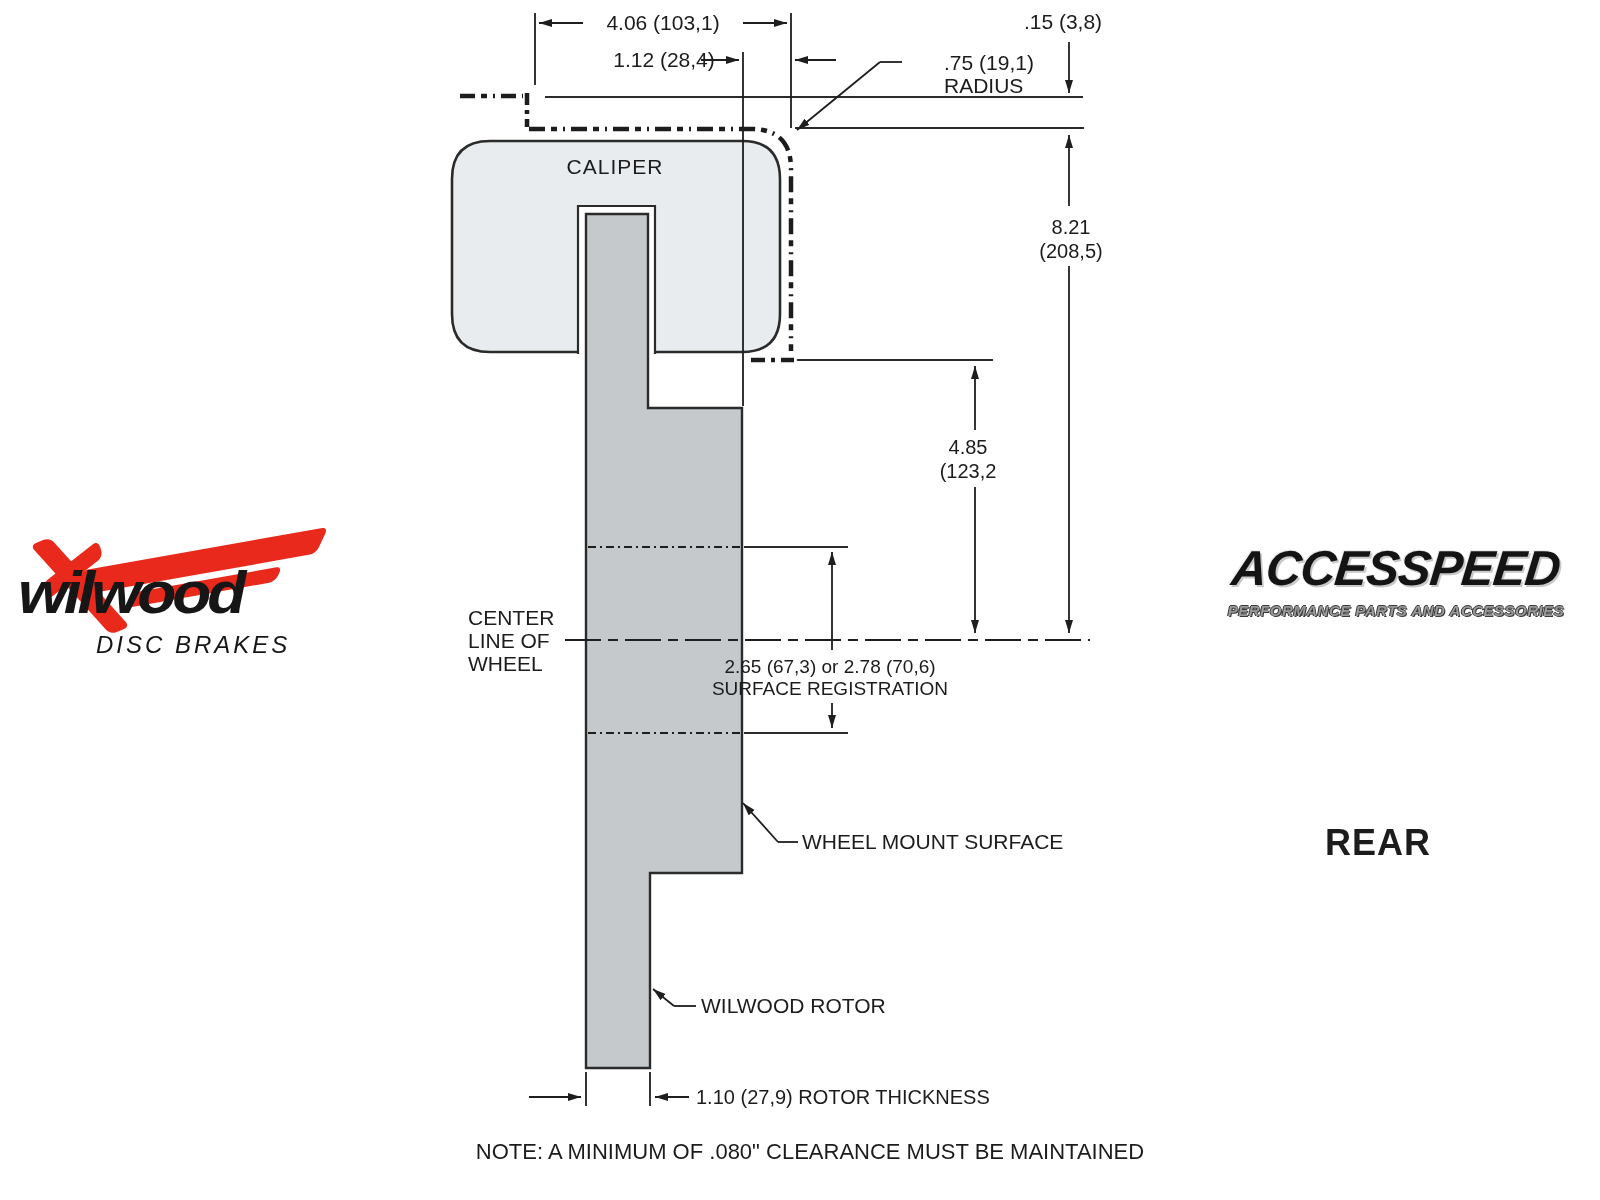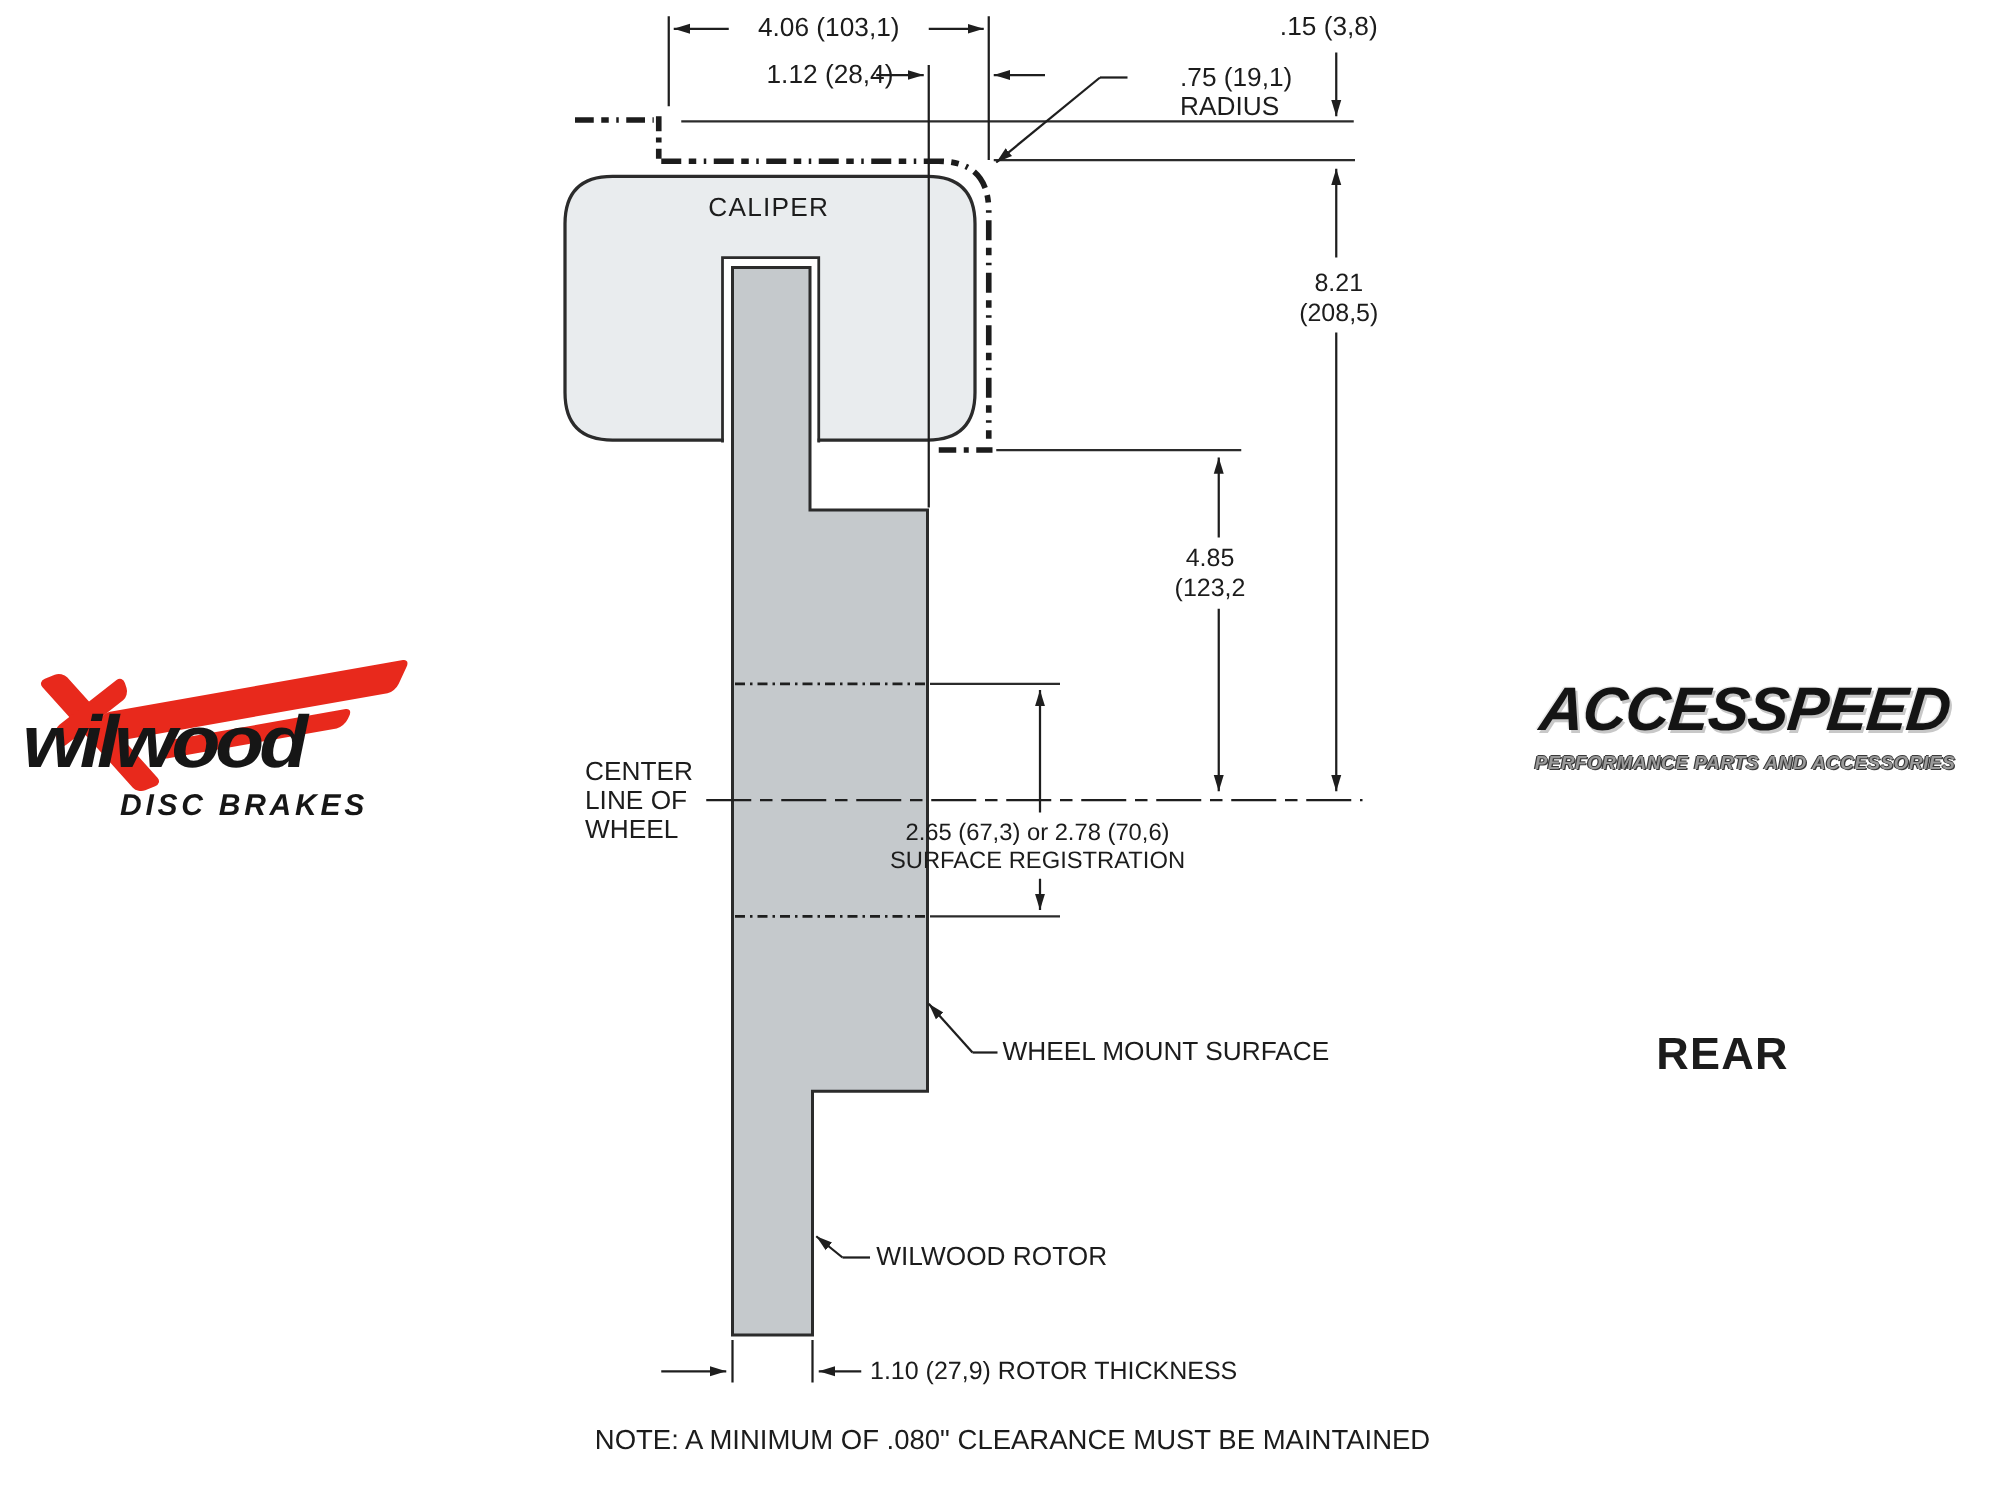--- a/index.html
+++ b/index.html
@@ -28,21 +28,21 @@
 
   
   #wilwood{position:absolute;left:12px;top:536px;width:335px;height:135px;}
   .w-sw{position:absolute;background:#e8291c;border-radius:6px;}
   .w-sw1{width:250px;height:24px;left:62px;top:14px;transform:rotate(-10deg) skewX(-35deg);}
   .w-sw2{width:120px;height:20px;left:8px;top:40px;transform:rotate(48deg) skewX(-20deg);}
   .w-sw3{width:70px;height:16px;left:26px;top:26px;transform:rotate(-38deg) skewX(-20deg);}
   .w-sw4{width:150px;height:14px;left:118px;top:44px;transform:rotate(-10deg) skewX(-35deg);}
   #w-name{position:absolute;left:6px;top:20px;font-size:64px;font-weight:bold;font-style:italic;
           letter-spacing:-4px;color:#161616;transform:scaleY(0.92);}
-  #w-tag{position:absolute;left:84px;top:95px;font-size:24px;font-weight:bold;font-style:italic;
+  #w-tag{position:absolute;left:84px;top:95px;font-size:24px;font-weight:normal;font-style:italic;
          letter-spacing:3px;color:#161616;}
 
   
   #accesspeed{position:absolute;left:1196px;top:540px;width:400px;height:110px;text-align:center;}
   #a-name{font-size:49px;font-weight:900;font-style:italic;color:#141414;letter-spacing:-1px;
           transform:skewX(-6deg);display:inline-block;
           text-shadow:2px 2px 0 #c8c8c8, -1px -1px 0 #e9e9e9;}
   #a-tag{margin-top:6px;font-size:15px;font-weight:900;font-style:italic;color:#9a9a9a;
          letter-spacing:0.5px;text-shadow:1px 1px 0 #3a3a3a, -1px 0 0 #3a3a3a, 0 -1px 0 #3a3a3a;}
 </style>

